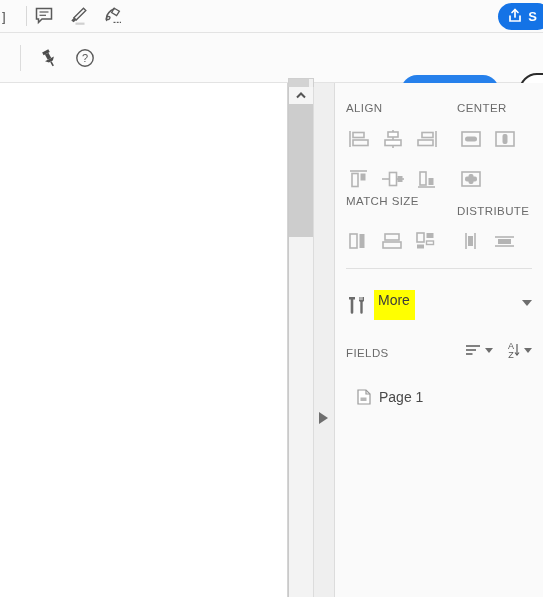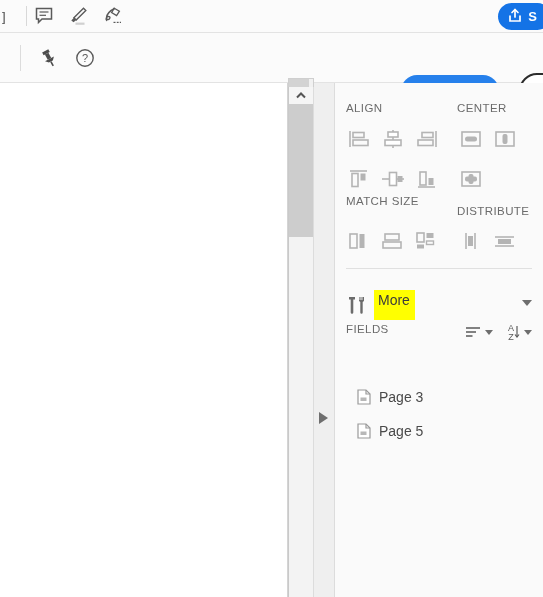--- a/index.html
+++ b/index.html
@@ -178,23 +178,23 @@
     position: absolute; right: 0; top: 10px;
     width: 0; height: 0;
     border-left: 5px solid transparent;
     border-right: 5px solid transparent;
     border-top: 6px solid #6e6e6e;
     cursor: pointer;
   }
 
   
   .fields-row {
-    position: absolute; left: 11px; top: 240px;
+    position: absolute; left: 11px; top: 258px;
     width: 186px; height: 24px;
-    display: flex; align-items: flex-start;
+    display: flex; align-items: center;
   }
   .fields-tools {
     position: absolute; right: 0; top: 0;
     display: flex; align-items: center; gap: 14px;
   }
   .ftool { display: flex; align-items: center; gap: 3px; cursor: pointer; }
   .ftool .caret {
     width: 0; height: 0;
     border-left: 4px solid transparent;
     border-right: 4px solid transparent;
@@ -466,32 +466,22 @@
     <div class="field-list">
 
       <div class="field-item">
         <span class="doc-icon">
           <svg width="14" height="16" viewBox="0 0 14 16">
             <path d="M1 1 H9 L13 5 V15 H1 Z" fill="#ffffff" stroke="#9a9a9a" stroke-width="1.2"></path>
             <path d="M9 1 V5 H13" fill="none" stroke="#9a9a9a" stroke-width="1.2"></path>
             <rect x="3.5" y="8.5" width="6" height="3.5" fill="#b8b8b8"></rect>
           </svg>
         </span>
-        <span class="fi-label">Page 3</span>
+        <span class="fi-label">Page 1</span>
       </div>
 
 
 
 
-      <div class="field-item">
-        <span class="doc-icon">
-          <svg width="14" height="16" viewBox="0 0 14 16">
-            <path d="M1 1 H9 L13 5 V15 H1 Z" fill="#ffffff" stroke="#9a9a9a" stroke-width="1.2"></path>
-            <path d="M9 1 V5 H13" fill="none" stroke="#9a9a9a" stroke-width="1.2"></path>
-            <rect x="3.5" y="8.5" width="6" height="3.5" fill="#b8b8b8"></rect>
-          </svg>
-        </span>
-        <span class="fi-label">Page 5</span>
-      </div>
 
     </div>
   </div>
 </div>
 
 </body></html>

